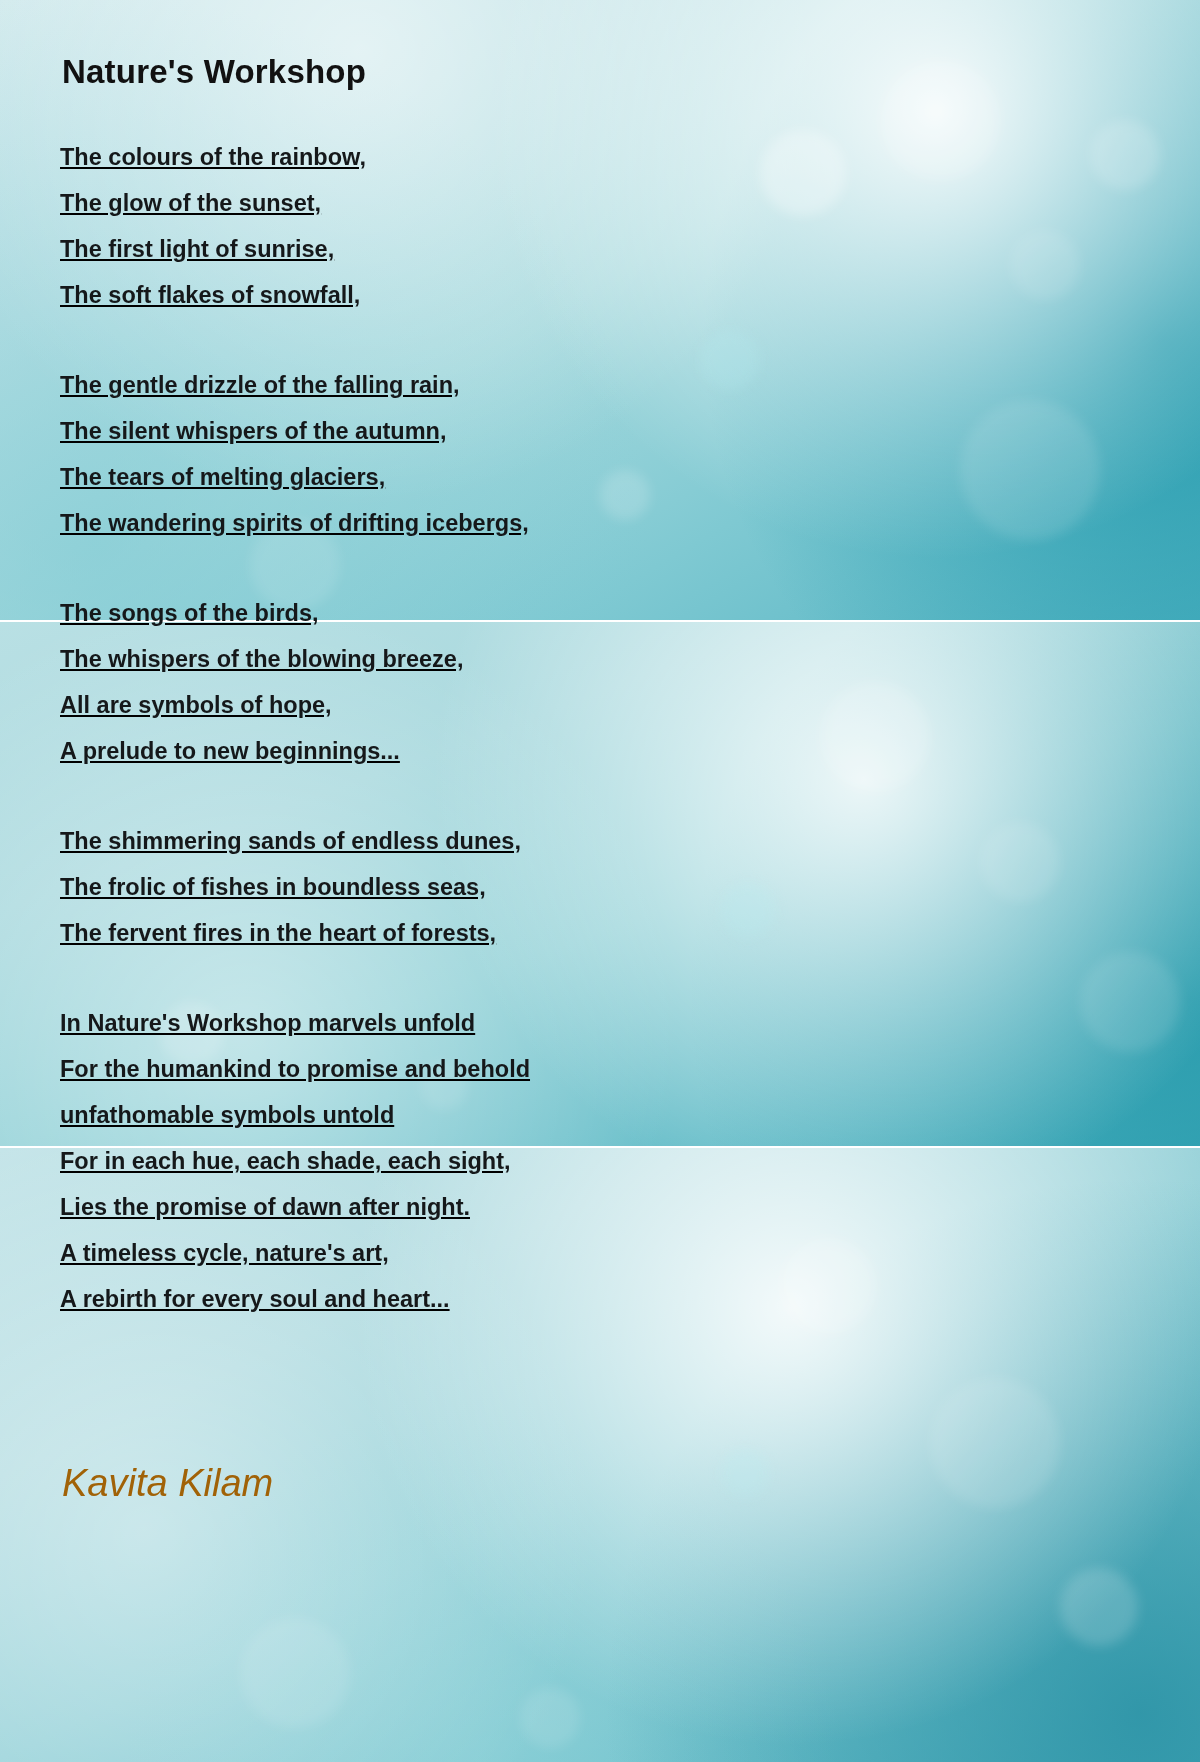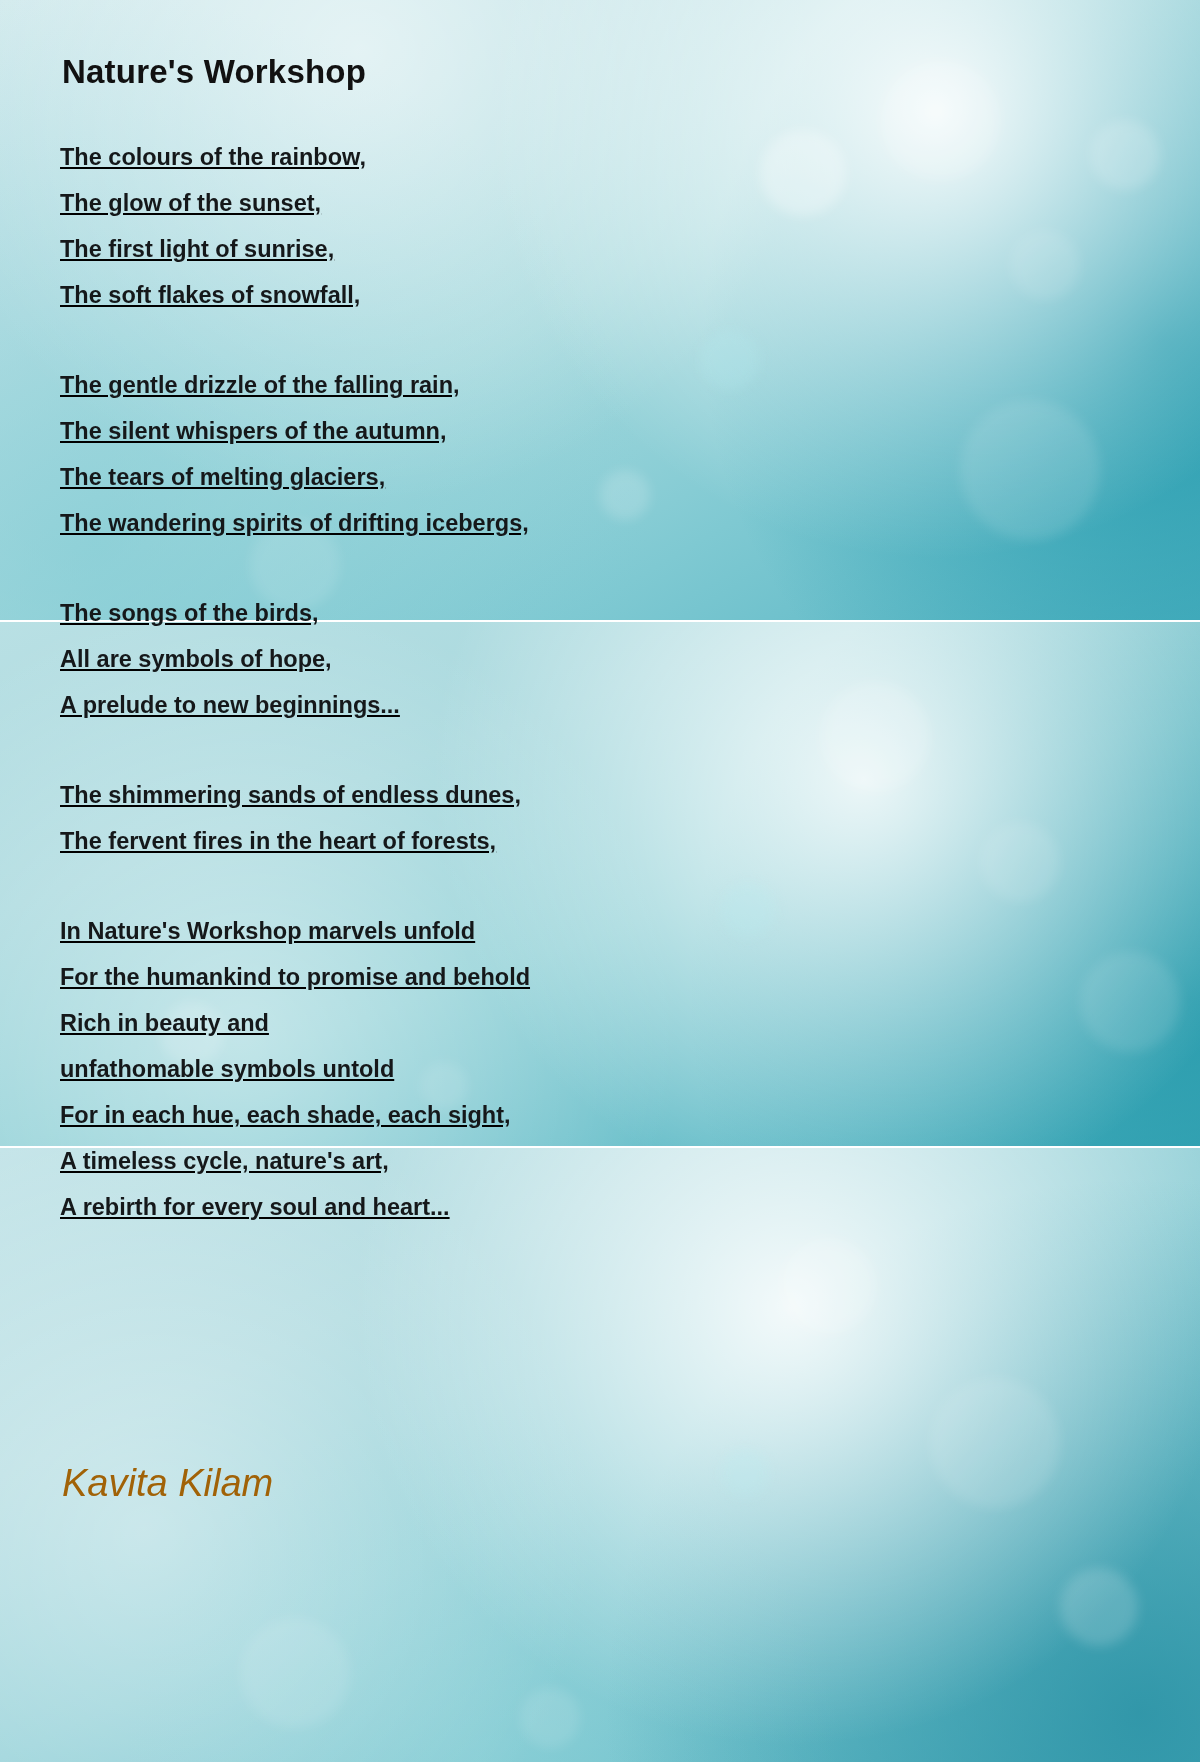--- a/index.html
+++ b/index.html
@@ -186,35 +186,37 @@
 
       <div class="stanza">
         <div class="line">The gentle drizzle of the falling rain,</div>
         <div class="line">The silent whispers of the autumn,</div>
         <div class="line">The tears of melting glaciers,</div>
         <div class="line">The wandering spirits of drifting icebergs,</div>
       </div>
 
       <div class="stanza">
         <div class="line">The songs of the birds,</div>
+        <div class="line">The whispers of the blowing breeze,</div>
         <div class="line">All are symbols of hope,</div>
         <div class="line">A prelude to new beginnings...</div>
       </div>
 
       <div class="stanza">
         <div class="line">The shimmering sands of endless dunes,</div>
+        <div class="line">The frolic of fishes in boundless seas,</div>
         <div class="line">The fervent fires in the heart of forests,</div>
       </div>
 
       <div class="stanza">
         <div class="line">In Nature's Workshop marvels unfold</div>
         <div class="line">For the humankind to promise and behold</div>
-        <div class="line">Rich in beauty and</div>
         <div class="line">unfathomable symbols untold</div>
         <div class="line">For in each hue, each shade, each sight,</div>
+        <div class="line">Lies the promise of dawn after night.</div>
         <div class="line">A timeless cycle, nature's art,</div>
         <div class="line">A rebirth for every soul and heart...</div>
       </div>
 
     </div>
 
     <div class="author">Kavita Kilam</div>
 
   </div>
 </div>

